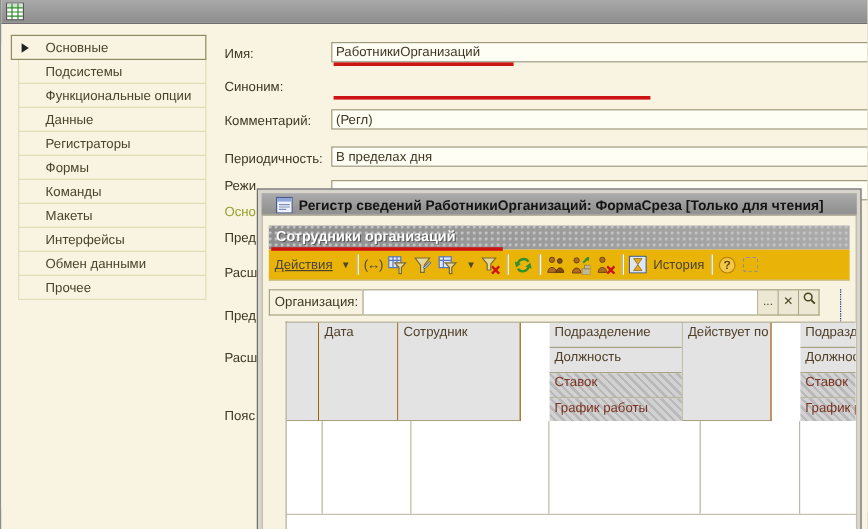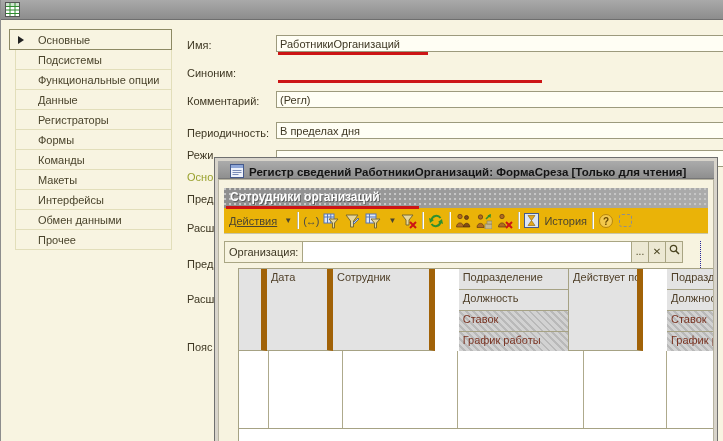--- a/index.html
+++ b/index.html
@@ -89,21 +89,21 @@
     width:17px; border:1px solid #a9a583; border-left:none; background:#ece8d3;
     color:#4a4420; font-size:10px; text-align:center; line-height:19px; cursor:default;
   }
   .dottedline { position:absolute; left:481px; top:61px; bottom:0; border-left:1px dotted #26269c; }
 
   
   .tbl { position:absolute; left:19px; top:88px; width:489px;
          border-top:1px solid #a6a284; border-left:1px solid #a6a284; background:#fff; }
   .hrow { display:flex; }
   .hcell, .gcell {
-    background:#e3e3e3; border-right:6px solid #a16207; border-bottom:1px solid #a6a284;
+    background:#e3e3e3; border-right:1px solid #a16207; border-bottom:1px solid #a6a284;
     color:#4f3f28; padding:2px 4px; overflow:hidden; white-space:nowrap;
   }
   .hcell { height:82px; }
   .gstack { display:flex; flex-direction:column; border-right:1px solid #a6a284;margin-left:24px; }
   .gstack .gcell { border-right:none; height:21px; }
   .gcell.hatch {
     background:repeating-linear-gradient(45deg,#d2d2d2 0 3px,#b9b9b9 3px 5px);
     color:#7a3322;
   }
   .brow { display:flex; height:78px; border-bottom:1px solid #a6a284; }

